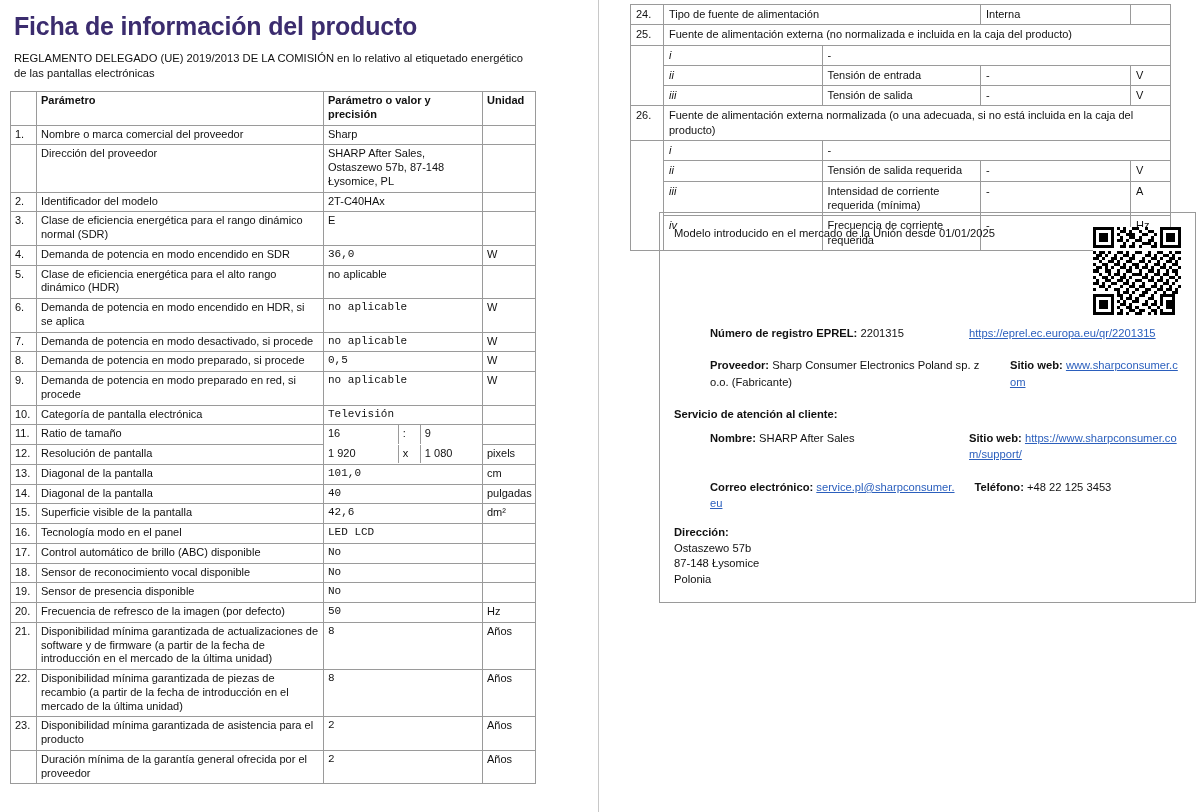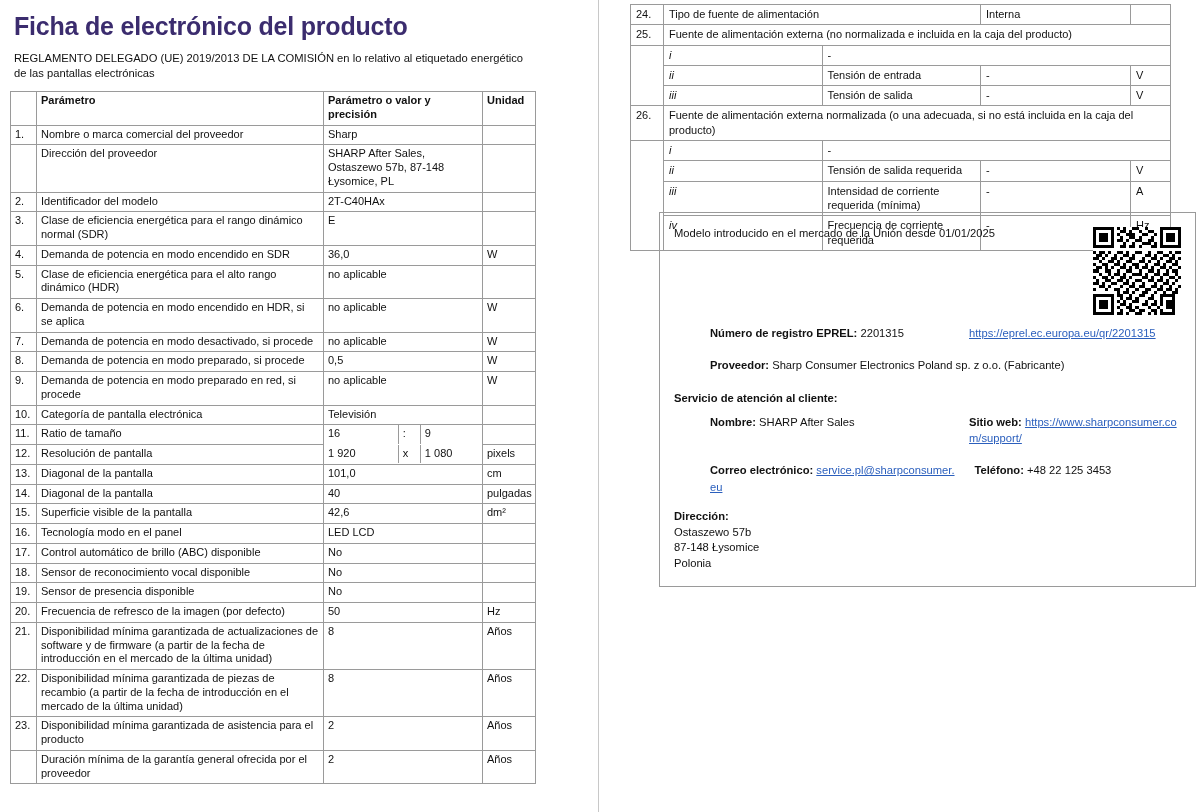--- a/index.html
+++ b/index.html
@@ -67,21 +67,21 @@
     font-weight: normal;
     text-align: left;
   }
   table.spec th {
     font-weight: bold;
   }
   .c-num { width: 26px; text-align: left; }
   .c-par { width: 287px; }
   .c-val { width: 159px; }
   .c-uni { width: 53px; }
-  .right { text-align: right; }
+  .right { text-align: right; font-family: Liberation Mono, monospace; }
   .center { text-align: center; }
 
   
   .split {
     padding: 0 !important;
     border: none !important;
   }
   table.inner {
     border-collapse: collapse;
     width: 100%;
@@ -153,21 +153,21 @@
   .two-col > div:last-child { width: 212px; }
   .addr { margin-top: 14px; }
   .addr div { line-height: 1.4; }
 </style>
 </head>
 <body>
 
 <div class="page">
 
   <div class="col-left">
-    <h1 class="doc-title">Ficha de electrónico del producto</h1>
+    <h1 class="doc-title">Ficha de información del producto</h1>
     <p class="doc-sub">REGLAMENTO DELEGADO (UE) 2019/2013 DE LA COMISIÓN en lo relativo al etiquetado energético de las pantallas electrónicas</p>
 
     <table class="spec">
       <tbody>
         <tr>
           <th class="c-num"></th>
           <th class="c-par">Parámetro</th>
           <th class="c-val">Parámetro o valor y precisión</th>
           <th class="c-uni">Unidad</th>
         </tr>
@@ -654,20 +654,24 @@
       <div>
         <a href="#" class="link">https://eprel.ec.europa.eu/qr/2201315</a>
       </div>
     </div>
 
     <div class="two-col row-sec">
       <div>
         <span class="lbl">Proveedor:</span>
         <span>Sharp Consumer Electronics Poland sp. z o.o. (Fabricante)</span>
       </div>
+      <div>
+        <span class="lbl">Sitio web:</span>
+        <a href="#" class="link">www.sharpconsumer.com</a>
+      </div>
     </div>
 
     <div class="row-sec">
       <span class="lbl">Servicio de atención al cliente:</span>
     </div>
 
     <div class="two-col" style="margin-top:8px">
       <div>
         <span class="lbl">Nombre:</span>
         <span>SHARP After Sales</span>

